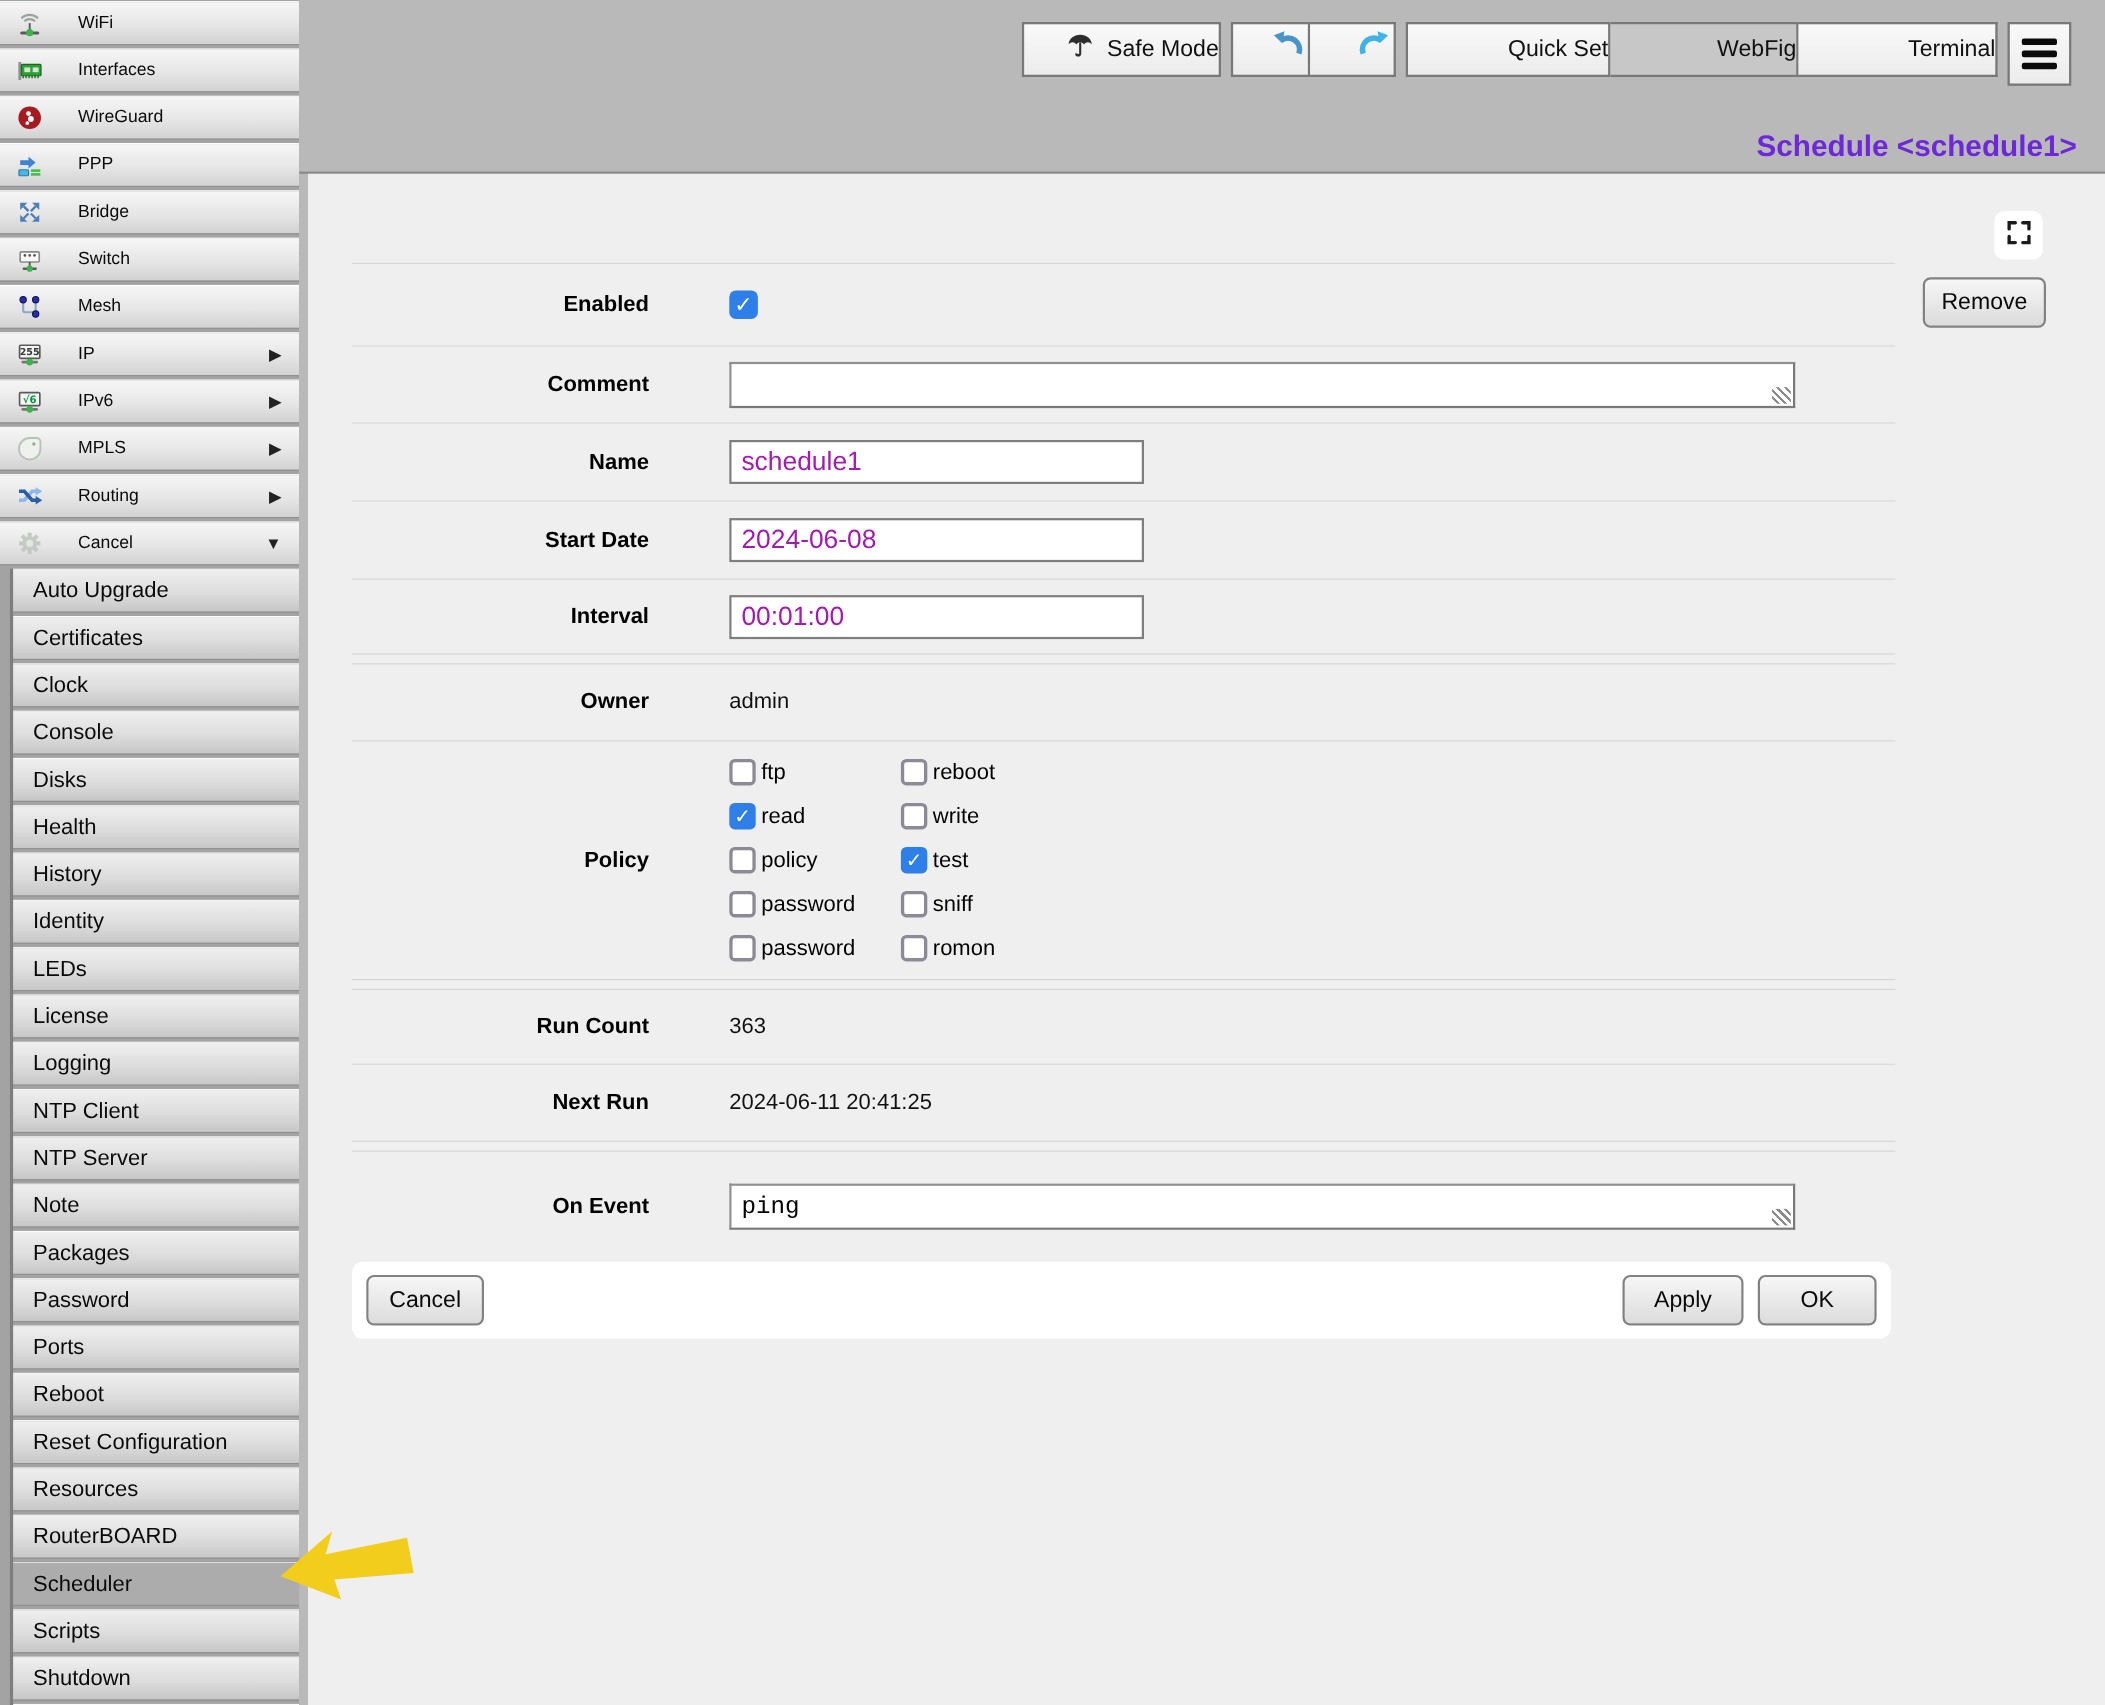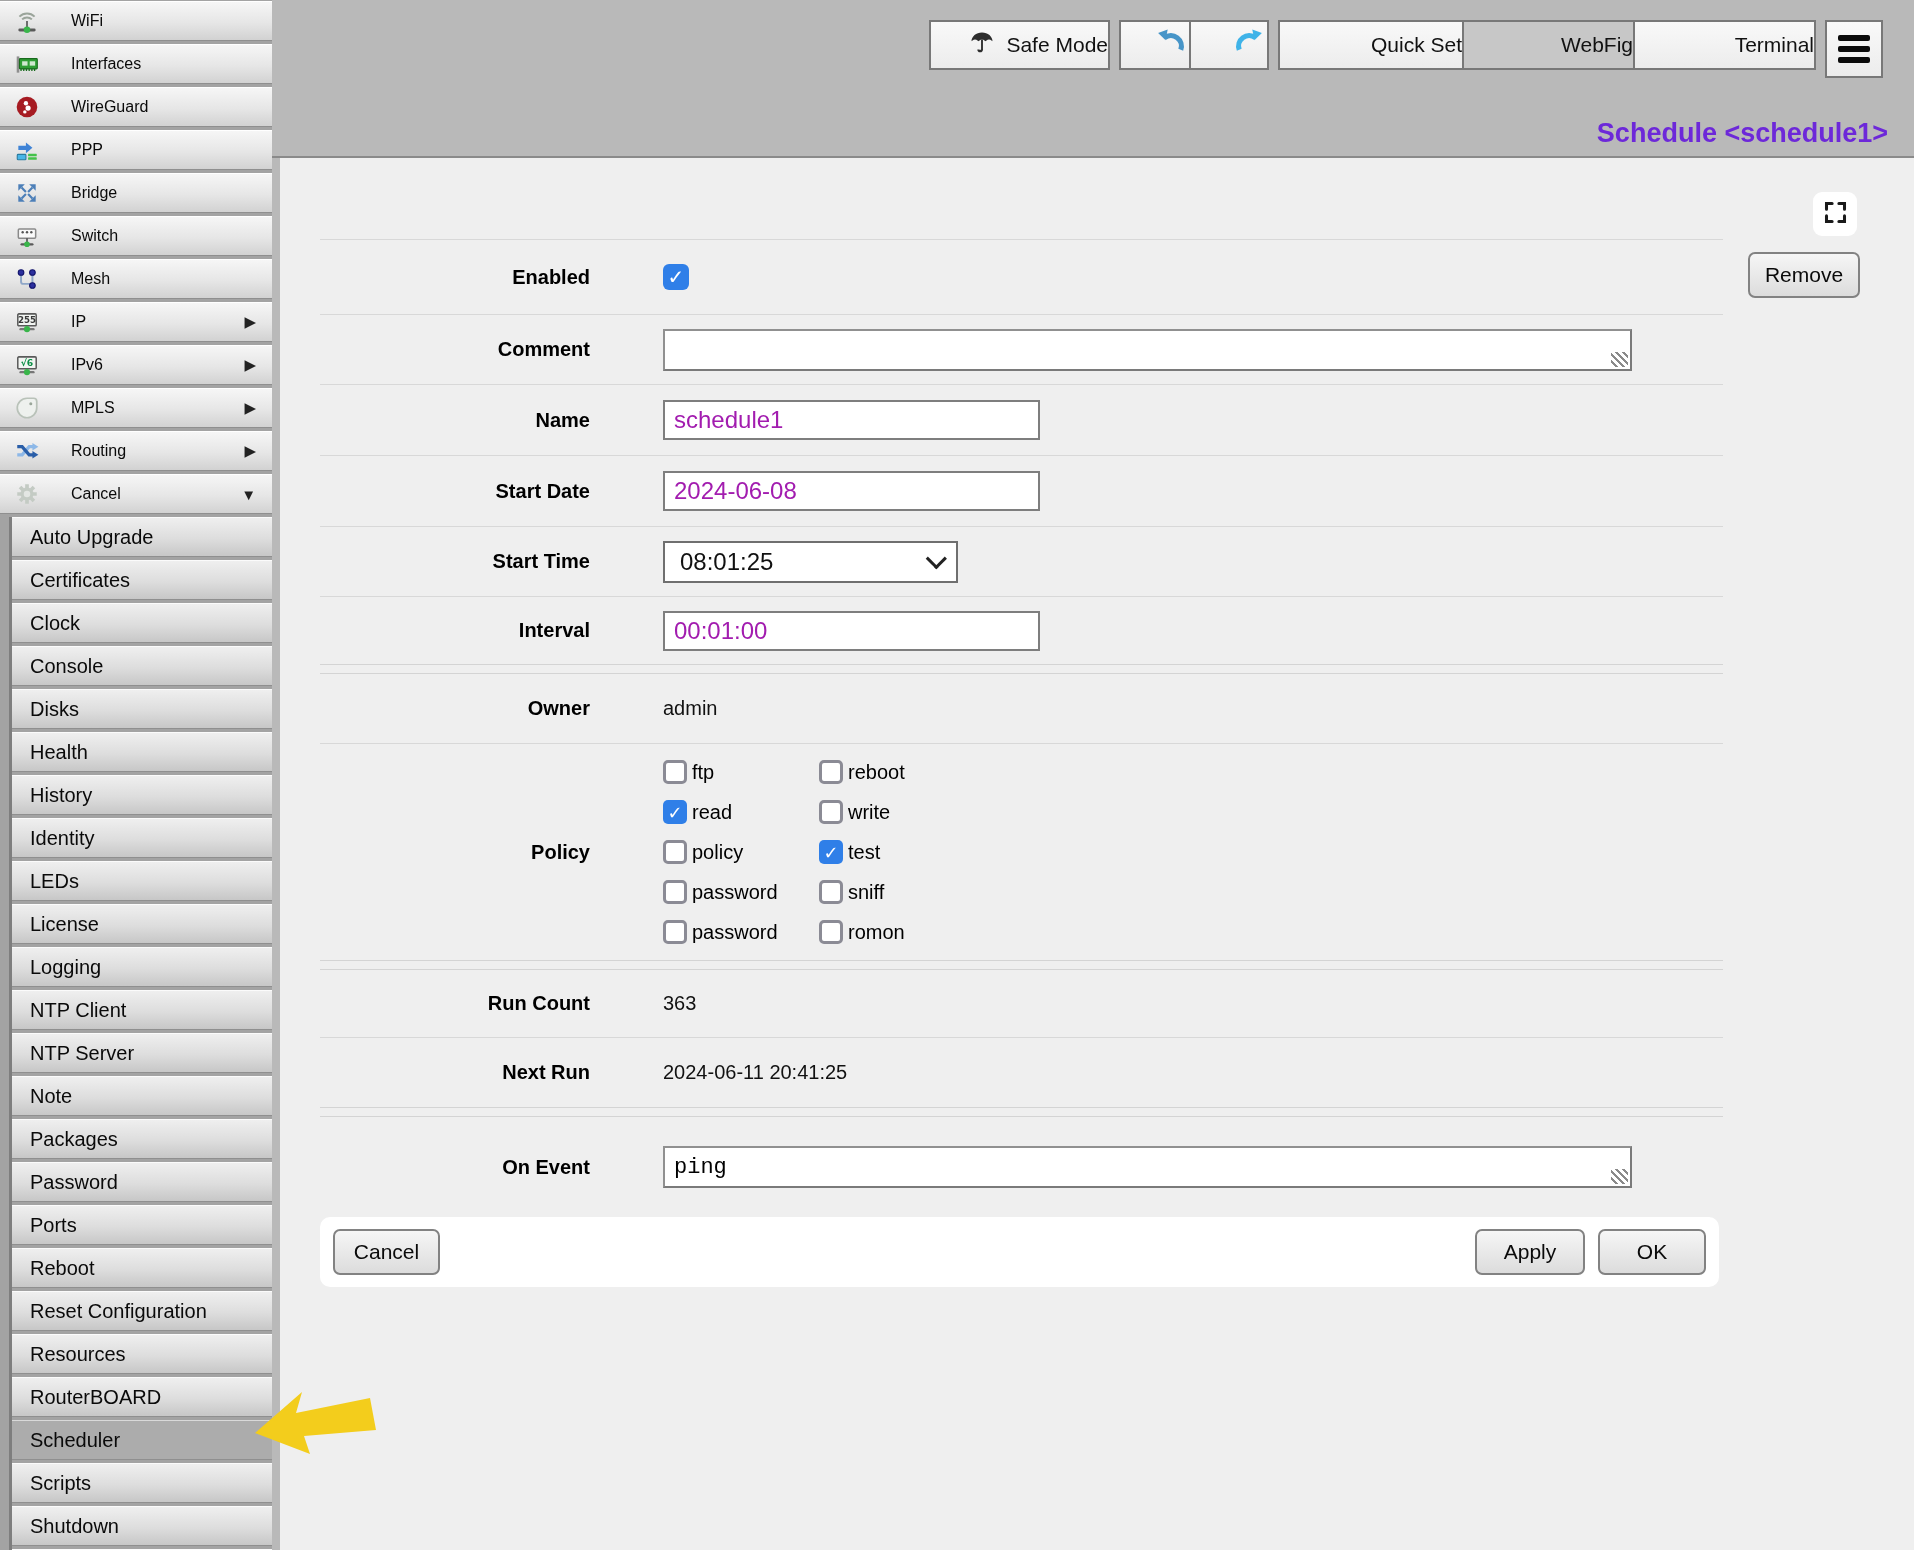--- a/index.html
+++ b/index.html
@@ -352,29 +352,20 @@
           </div>
       </div>
 
       <div class="row r-date">
         <div class="flabel">Start Date</div>
         <div class="ctrl">
             <input class="txt" value="2024-06-08" style="">
           </div>
       </div>
 
-      <div class="row r-time">
-        <div class="flabel">Start Time</div>
-        <div class="ctrl">
-          <div class="select">
-            <span>08:01:25</span>
-            <span class="chevron"></span>
-          </div>
-        </div>
-      </div>
 
       <div class="row r-interval">
         <div class="flabel">Interval</div>
         <div class="ctrl">
             <input class="txt" value="00:01:00" style="">
           </div>
       </div>
 
       <div class="sep-double"></div>
 

